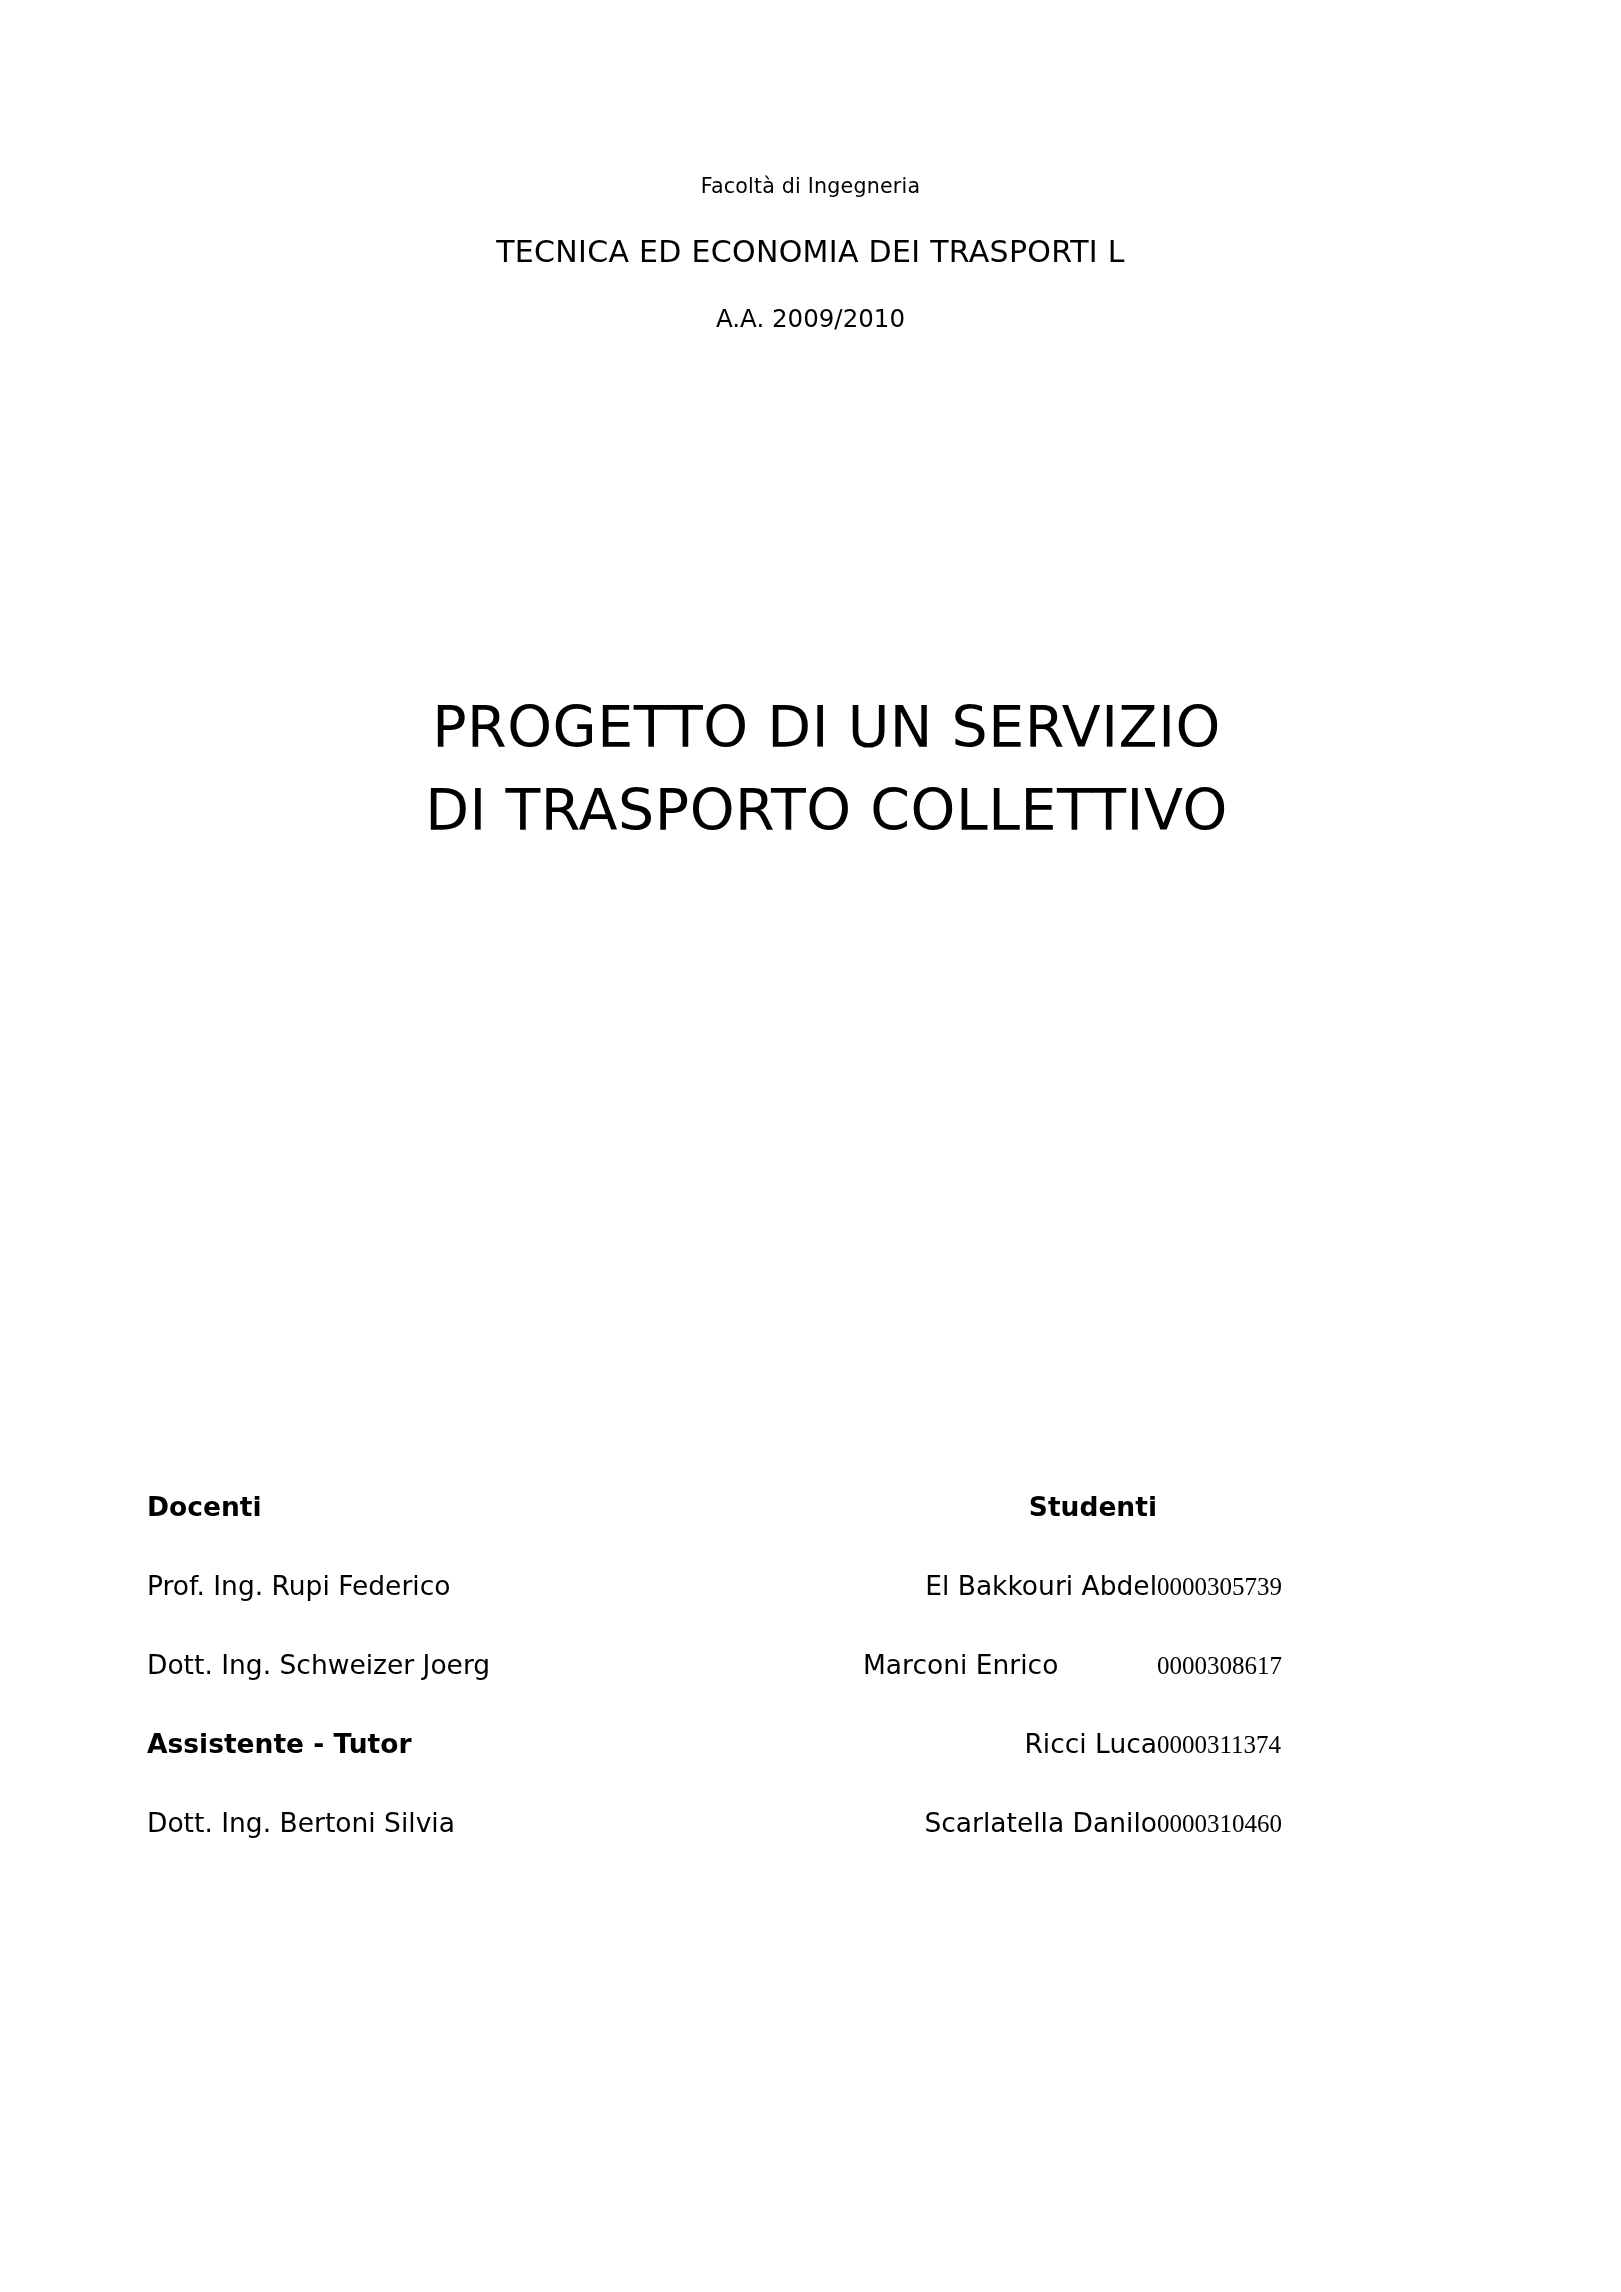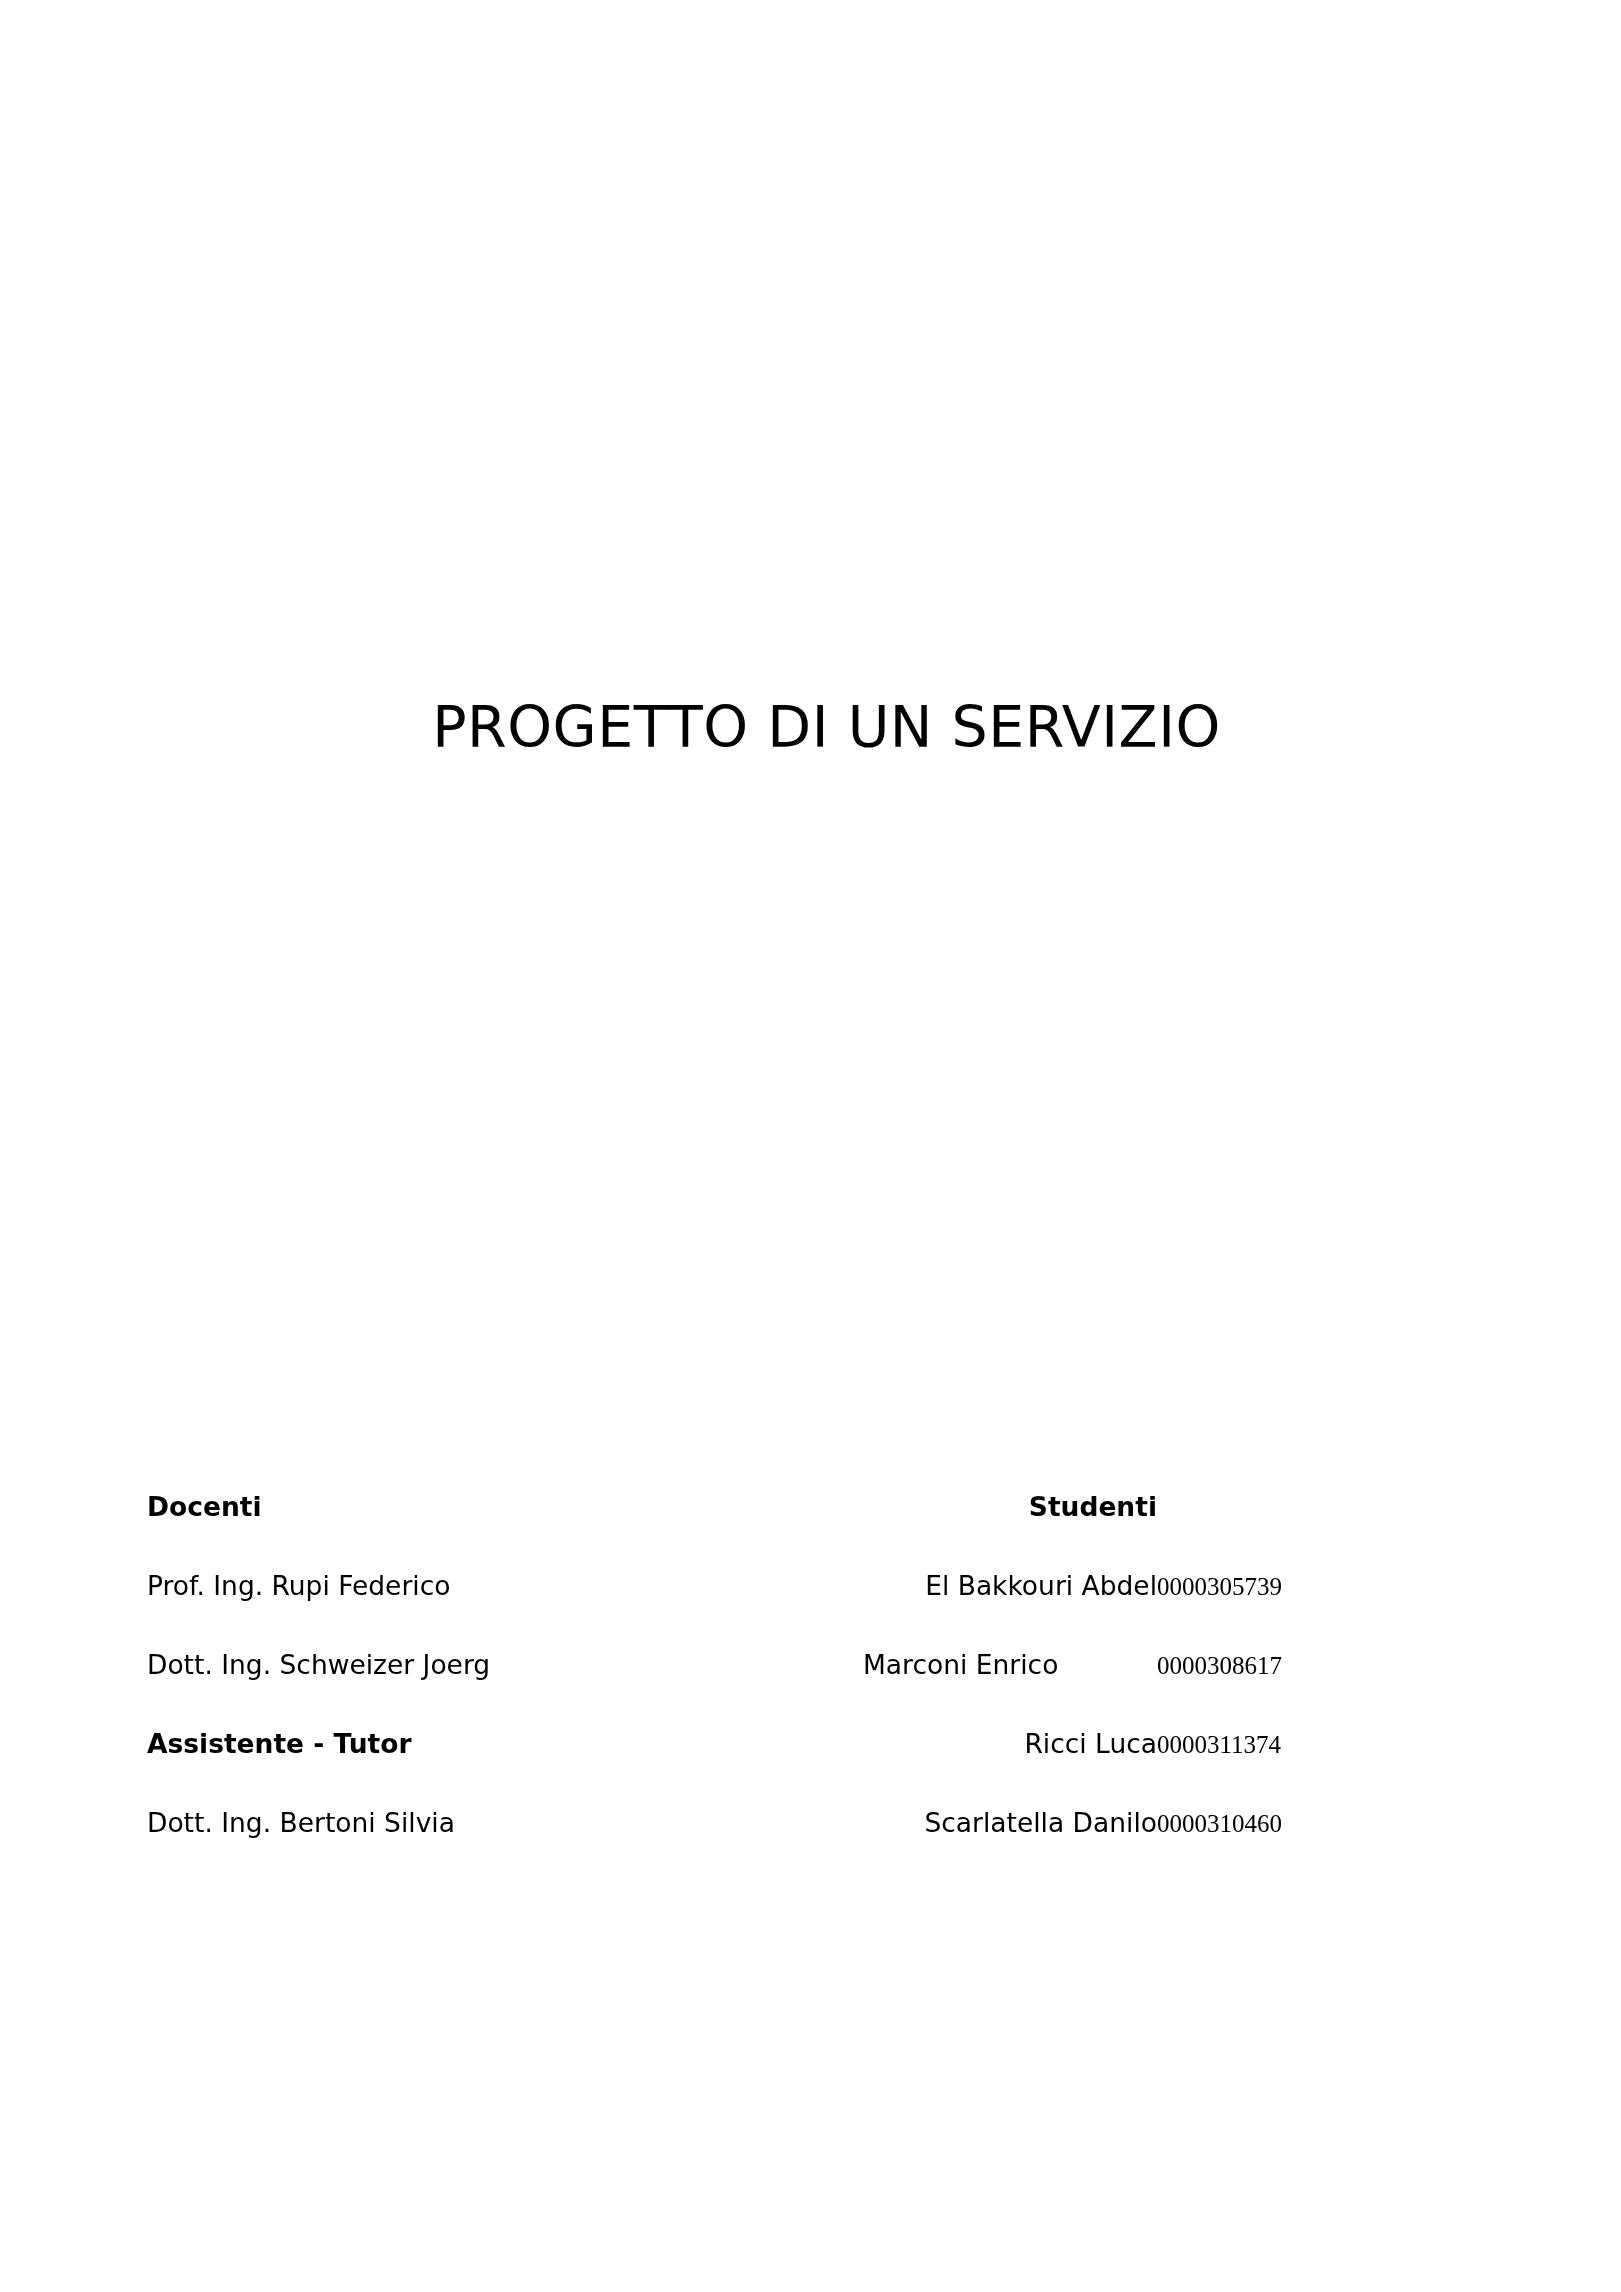--- a/index.html
+++ b/index.html
@@ -102,23 +102,29 @@
   }
   .empty {
     visibility: hidden;
   }
 </style>
 </head>
 <body>
 
 <div class="page">
 
+  <div class="header">
+    <div class="faculty">Facoltà di Ingegneria</div>
+    <div class="course">TECNICA ED ECONOMIA DEI TRASPORTI L</div>
+    <div class="year">A.A. 2009/2010</div>
+  </div>
 
   <div class="title-block">
     <div class="title-line">PROGETTO DI UN SERVIZIO</div>
+    <div class="title-line">DI TRASPORTO COLLETTIVO</div>
   </div>
 
   <div class="people">
 
     <div class="people-row">
       <div class="col-left bold">Docenti</div>
       <div class="col-name name-left bold">Studenti</div>
       <div class="col-id empty">-</div>
     </div>
 

